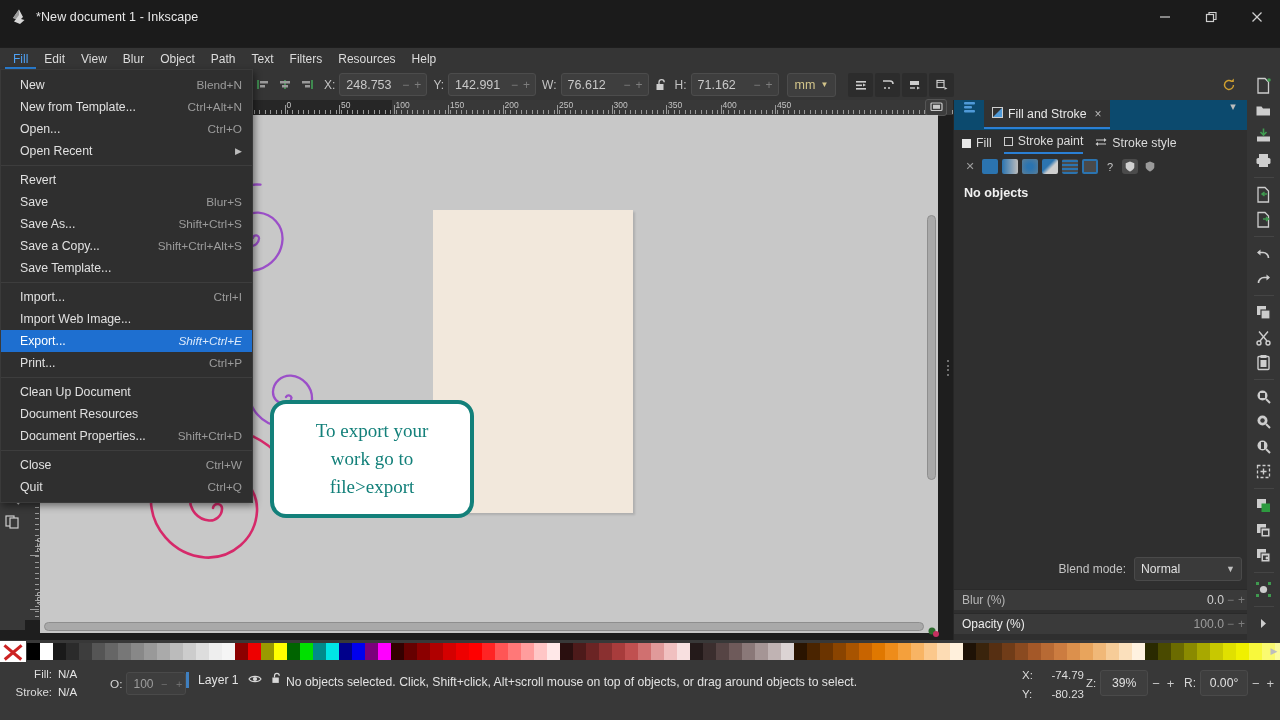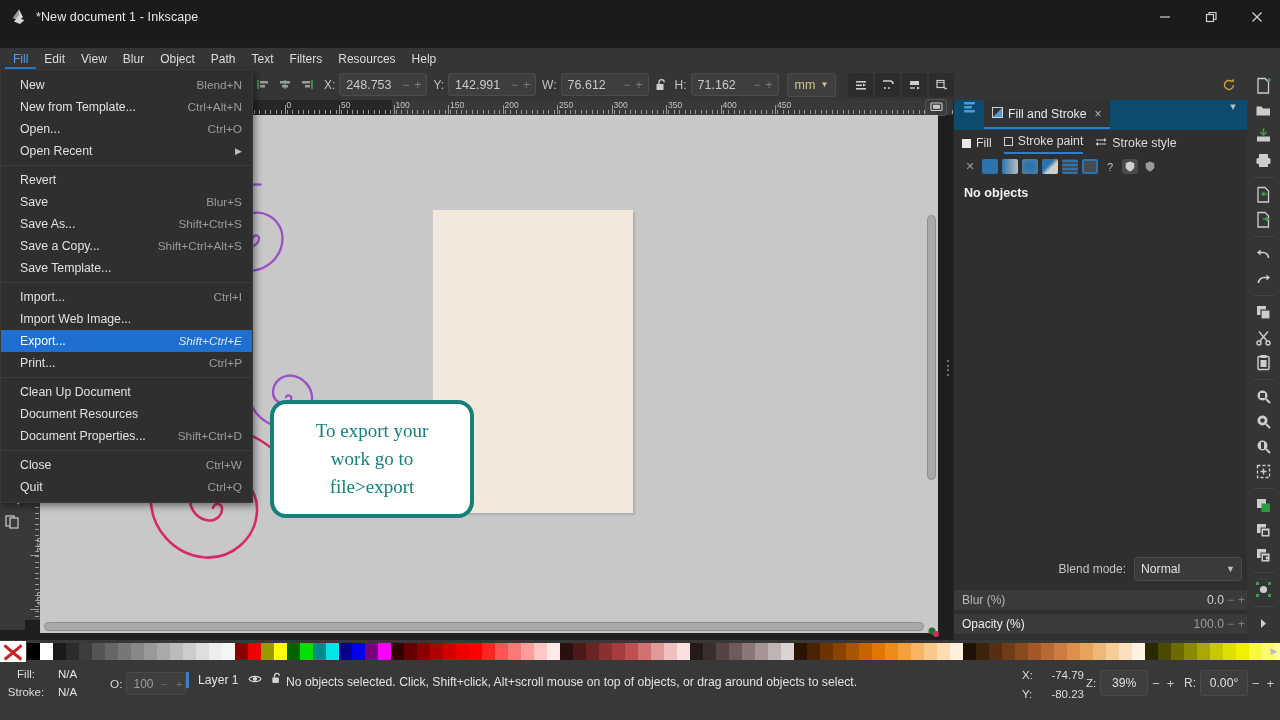--- a/index.html
+++ b/index.html
@@ -231,21 +231,21 @@
   .pal-none::after  { transform: rotate(-40deg); }
   .pal-scroll { position: absolute; right: 0; top: 0; width: 12px; height: 22px;
                 display: flex; align-items: center; justify-content: center; color: #bdbdbd; font-size: 9px; }
 
   
   .statusbar {
     position: absolute; left: 0; top: 662px; width: 1280px; height: 58px; background: #383838;
   }
   .fs-block { position: absolute; left: 0; top: 3px; width: 100px; }
   .fs-line { display: flex; font-size: 11.5px; color: #dcdcdc; line-height: 18px; }
-  .fs-line .k { width: 58px; text-align: center; padding-right: 6px; color: #dcdcdc; }
+  .fs-line .k { width: 58px; text-align: right; padding-right: 6px; color: #dcdcdc; }
   .fs-line .v { color: #e4e4e4; }
   .o-block { position: absolute; left: 110px; top: 10px; display: flex; align-items: center; gap: 4px; }
   .o-field {
     display: flex; align-items: center; height: 23px; width: 60px; background: #3e3e3e;
     border: 1px solid #4a4a4a; border-radius: 3px; padding: 0 2px 0 6px;
   }
   .o-field .ov { font-size: 12px; color: #9e9e9e; }
   .o-field .opm { margin-left: auto; color: #6f6f6f; font-size: 11px; letter-spacing: 1px; }
   .layer-block { position: absolute; left: 186px; top: 10px; display: flex; align-items: center; gap: 9px; }
   .layer-bar { width: 3px; height: 16px; background: #3f7fbf; }

